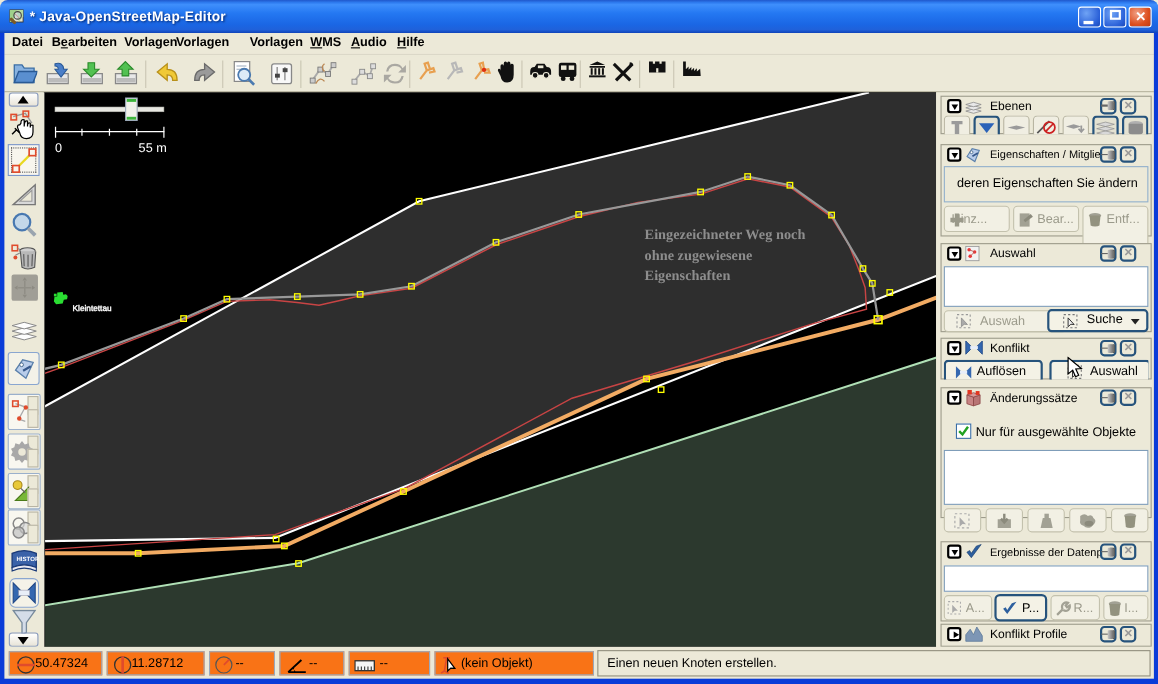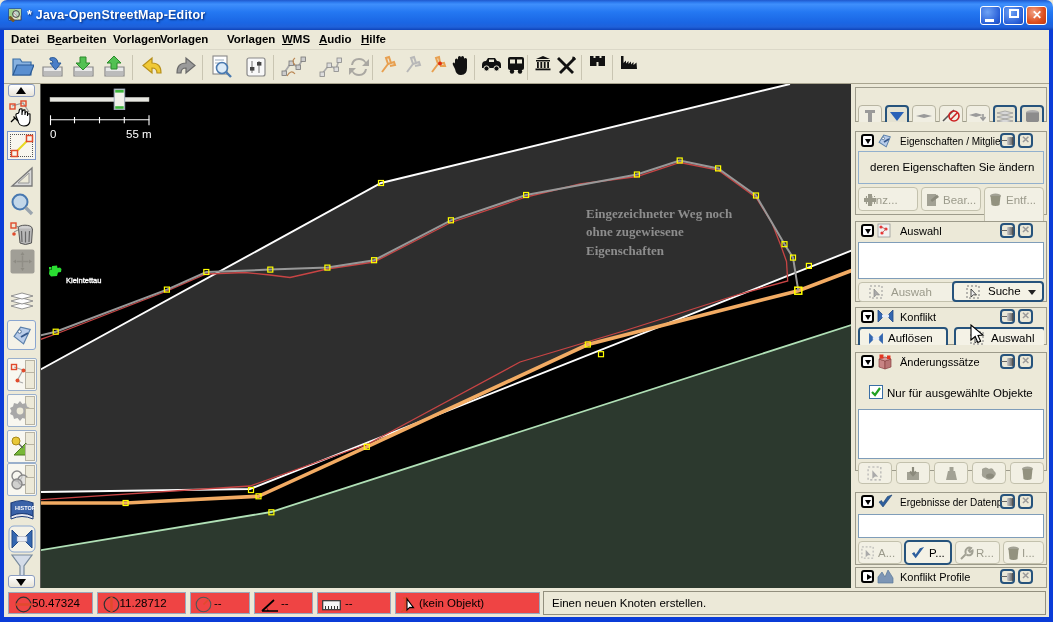--- a/index.html
+++ b/index.html
@@ -60,21 +60,21 @@
   border-left:5px solid #000; border-right:none; left:4px; top:2px; }
 .lyrbtn { position:absolute; top:0; width:24px; height:24px; background:#f0eee2;
   border:1px solid #b8b5a2; border-radius:4px; text-align:center; padding-top:2px; }
 .lyrbtn.sel { border:2px solid #26537c; background:#e4e2d2; }
 .whitebox { position:absolute; left:2px; width:186px; background:#fff; border:1px solid #7f9db9; }
 .pbtn { position:absolute; font-size:11.5px; color:#9b9a8b; background:#f2f0e4;
   border:1px solid #c3c1ad; border-radius:4px; text-align:left; overflow:hidden; }
 .pbtn.en { color:#000; border:2px solid #26537c; background:#f4f2e6; }
 
 #statusbar { left:4px; top:588px; width:1045px; height:29px; background:#ece9d8; }
-.sseg { position:absolute; top:4px; height:22px; background:#ef4444; border:1px solid #9aa8bc;
+.sseg { position:absolute; top:4px; height:22px; background:#f97316; border:1px solid #9aa8bc;
   font-size:11.5px; color:#000; }
 .sseg .txt { position:absolute; top:4px; }
 #helpbox { position:absolute; left:539px; top:3px; width:503px; height:24px; background:#ece9d8;
   border:1px solid #928f7e; font-size:11.5px; }
 
 #bl { left:0; top:30px; width:4px; height:588px; background:#0a3cd8; }
 #br { left:1049px; top:30px; width:4px; height:588px; background:#0a3cd8; }
 #bb { left:0; top:617px; width:1053px; height:5px; background:#0a3cd8; }
 </style>
 </head>
@@ -388,20 +388,31 @@
     <text x="126" y="138" font-size="11.5" fill="#fff">55 m</text>
 
     <path d="M52 266 L57 265.5 L57.5 268 L60 267.5 L61.5 269 L61 272 L58 272.5 L57 276 L51 276.5 L49 274 L49.5 270 L52 269.5 Z" fill="#2ade32"></path>
         <rect x="49" y="267" width="2.5" height="2.5" fill="#2ade32"></rect>
     <text x="66" y="283" font-size="7.5" fill="#fff" stroke="#fff" stroke-width="0.35">Kleintettau</text>
   </svg>
   </div>
   <div id="rightpanel" class="abs">
 
     <div class="sect" style="top:2.5px;height:35px">
+      <div class="shead">
+        <span class="collapsebtn"></span>
+        <svg class="sicon" width="16" height="16" viewBox="0 0 16 16">
+          <path d="M1 12 L8 14 L15 12 L8 10 Z" fill="#e8e8e8" stroke="#888" stroke-width="0.7"></path>
+          <path d="M1 9 L8 11 L15 9 L8 7 Z" fill="#e8e8e8" stroke="#888" stroke-width="0.7"></path>
+          <path d="M1 6 L8 8 L15 6 L8 4 Z" fill="#e8e8e8" stroke="#888" stroke-width="0.7"></path>
+        </svg>
+        <span class="stitle">Ebenen</span>
+        <span class="pinbtn"></span>
+          <span class="clsbtn"></span>
+      </div>
       <div style="position:absolute;left:2px;top:17px;width:186px;height:17px;overflow:hidden">
         <div class="lyrbtn" style="left:0"><svg width="18" height="16" viewBox="0 0 18 16">
               <path d="M4 5 L14 5 L14 2 L4 2 Z M7 5 L7 14 L11 14 L11 5" fill="#9a9a9a"></path>
             </svg></div>
         <div class="lyrbtn sel" style="left:27px"><svg width="18" height="14" viewBox="0 0 18 14">
               <path d="M2 3 L16 3 L9 12 Z" fill="#2a62b8"></path>
             </svg></div>
         <div class="lyrbtn" style="left:54px"><svg width="18" height="14" viewBox="0 0 18 14">
               <path d="M1 8 L9 10 L17 8 L9 6 Z" fill="#9a9a9a"></path>
             </svg></div>

